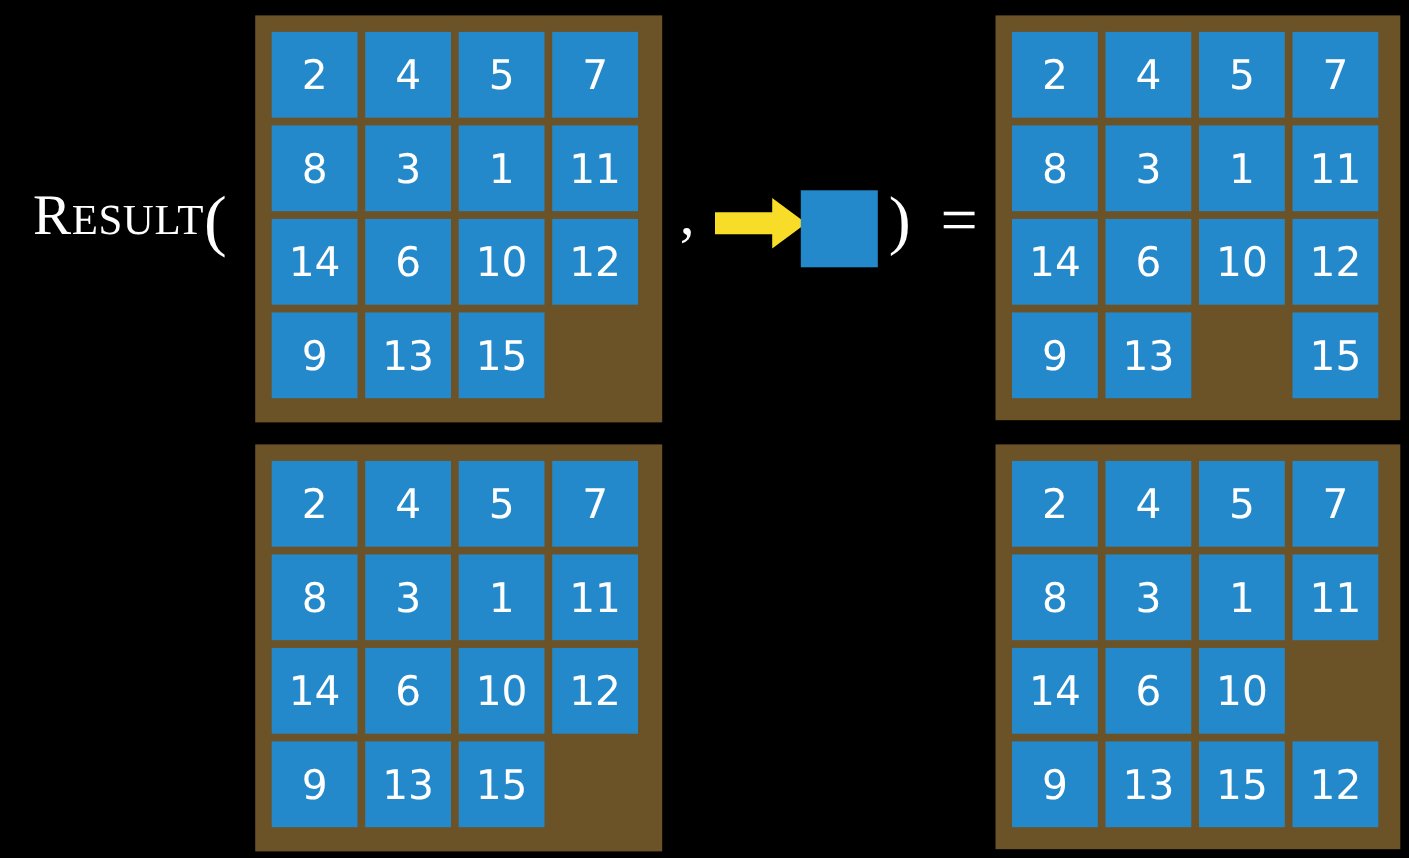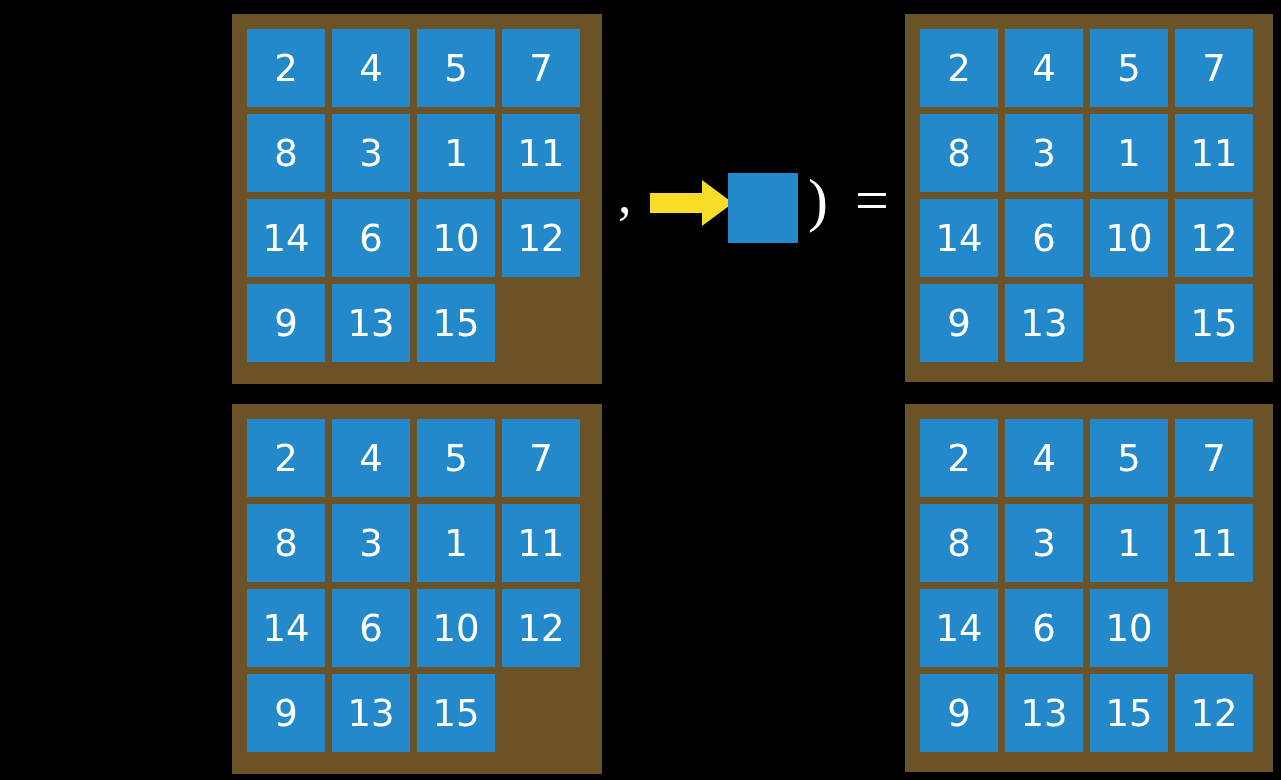--- a/index.html
+++ b/index.html
@@ -122,20 +122,23 @@
   }
   #arrow-right { left: 650px; top: 178px; }
 </style>
 </head>
 <body>
 
 <div id="stage">
 
   <div class="eq-row" id="row-1">
 
+    <div class="result-label">
+      <span class="cap">R</span><span class="sc">ESULT</span><span class="paren">(</span>
+    </div>
 
     <div class="board board-left">
       <div class="tile">2</div>
       <div class="tile">4</div>
       <div class="tile">5</div>
       <div class="tile">7</div>
 
       <div class="tile">8</div>
       <div class="tile">3</div>
       <div class="tile">1</div>

